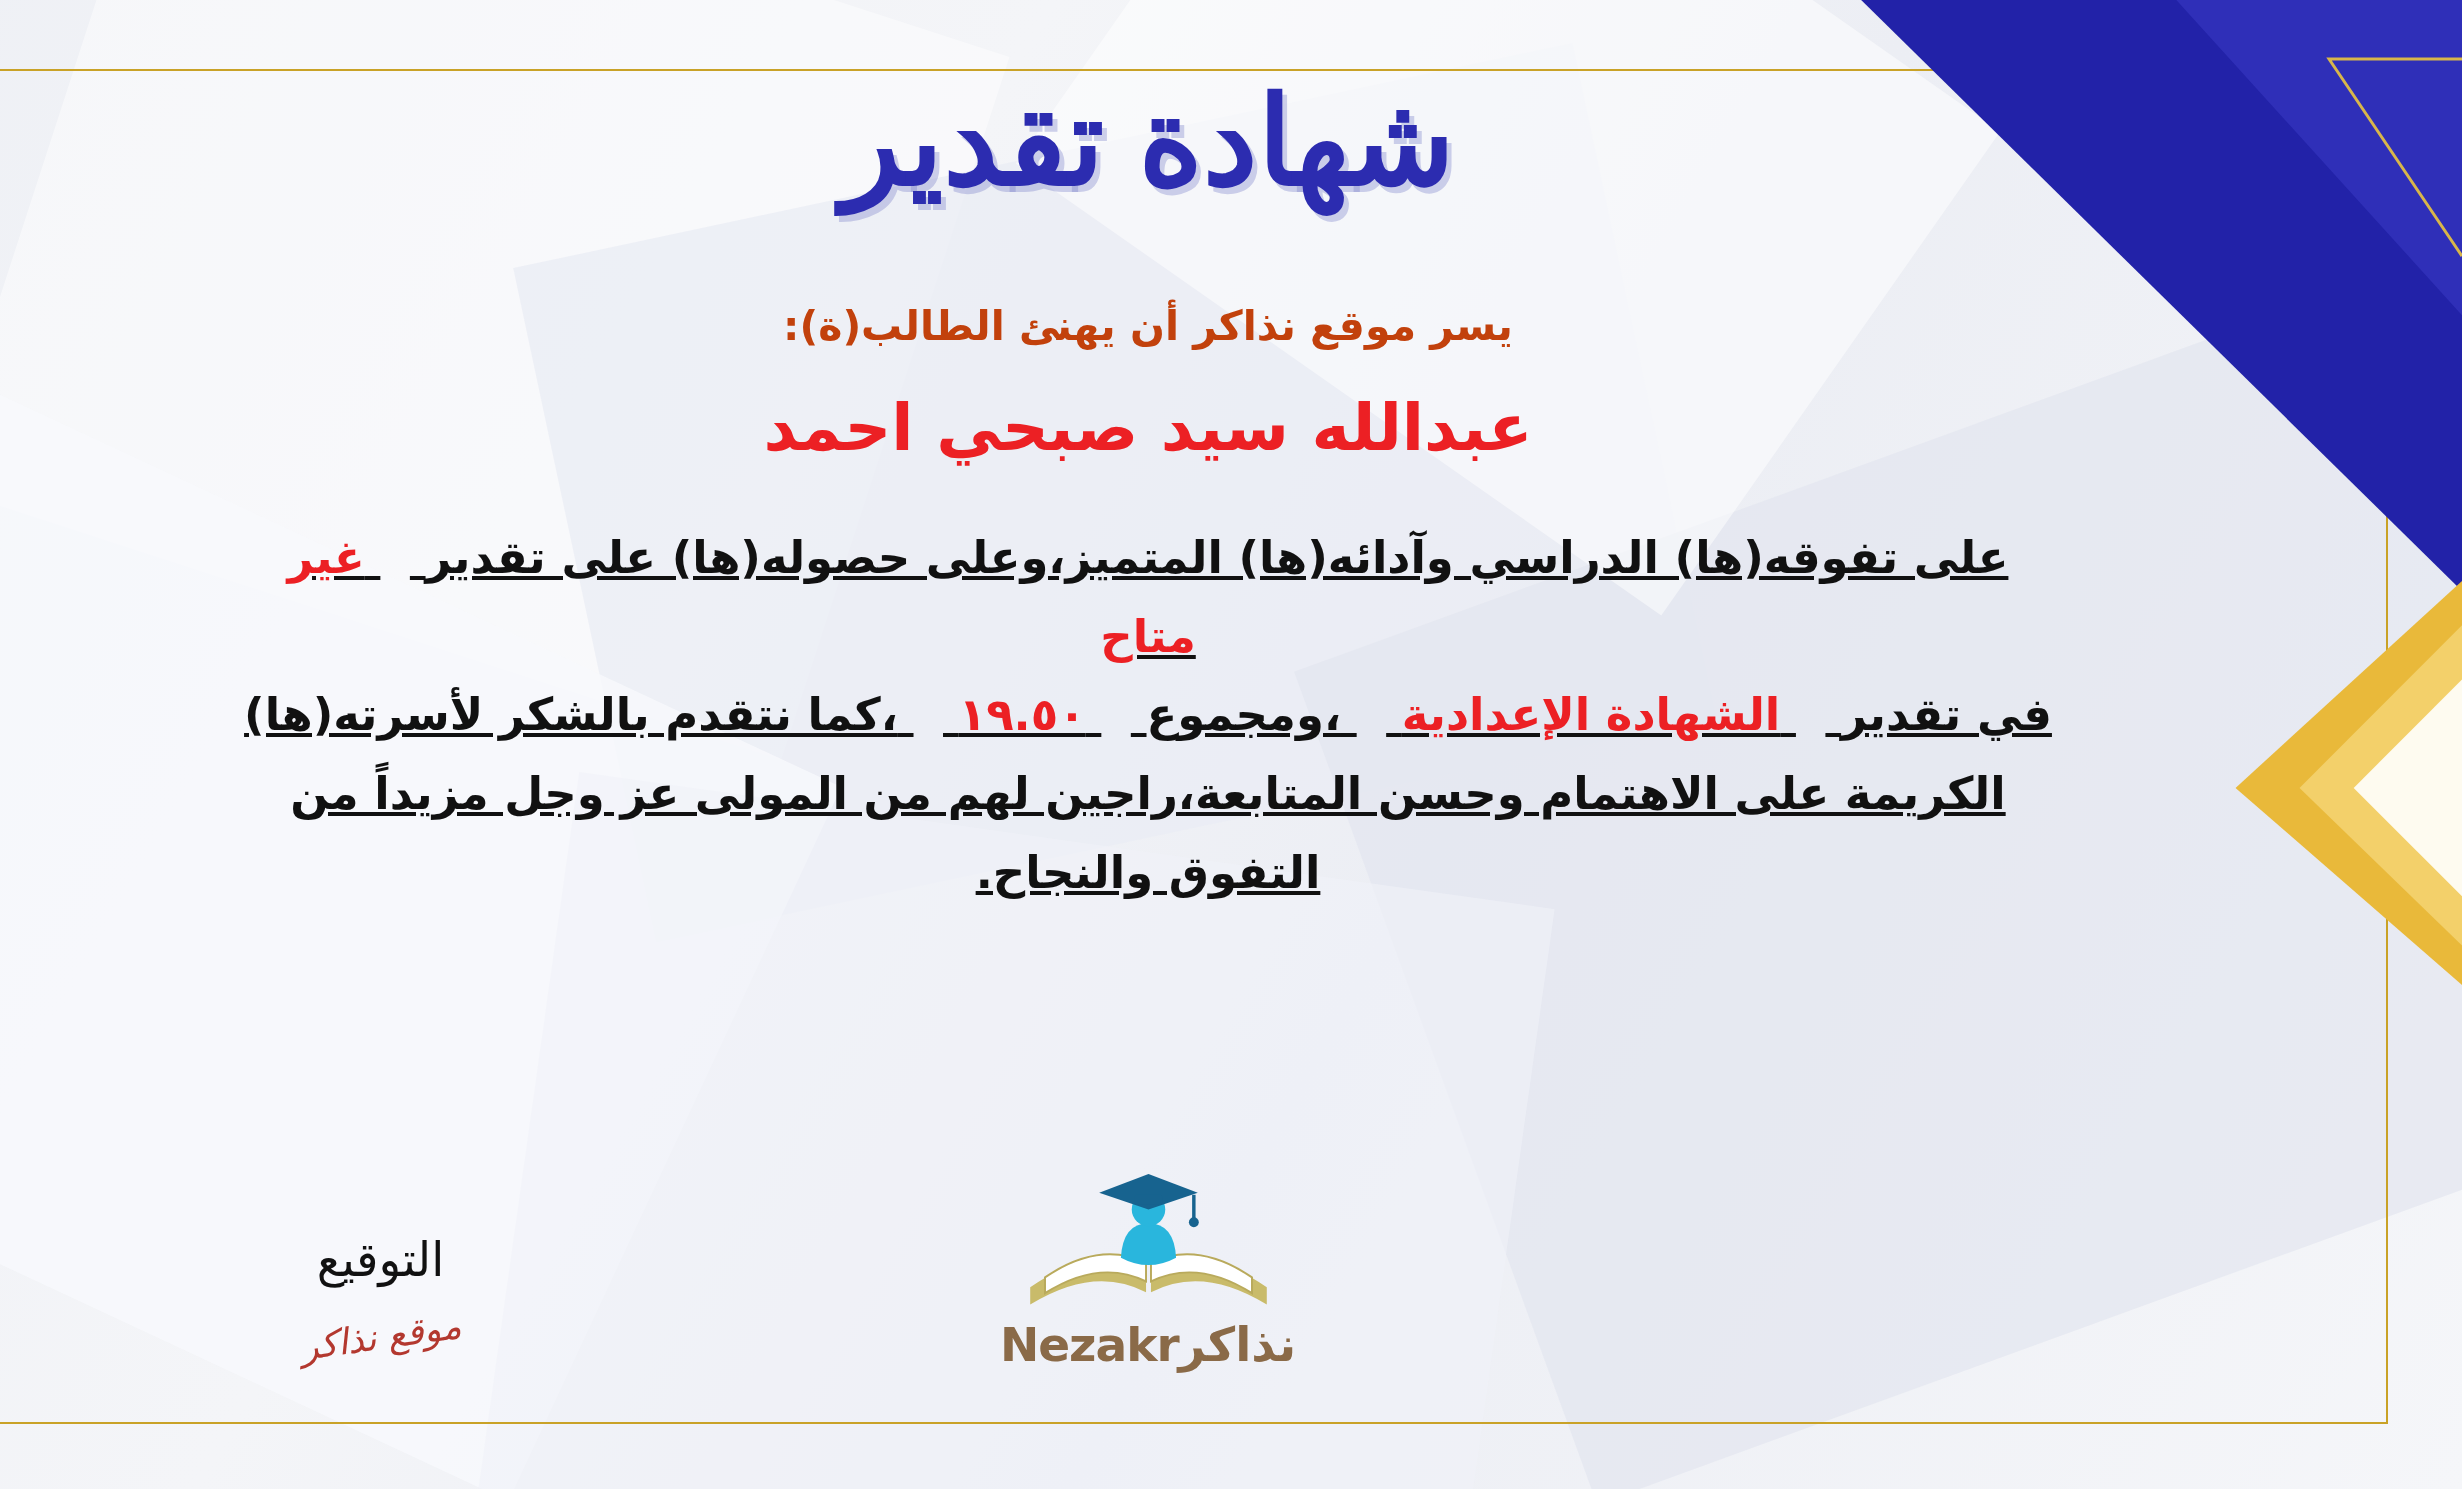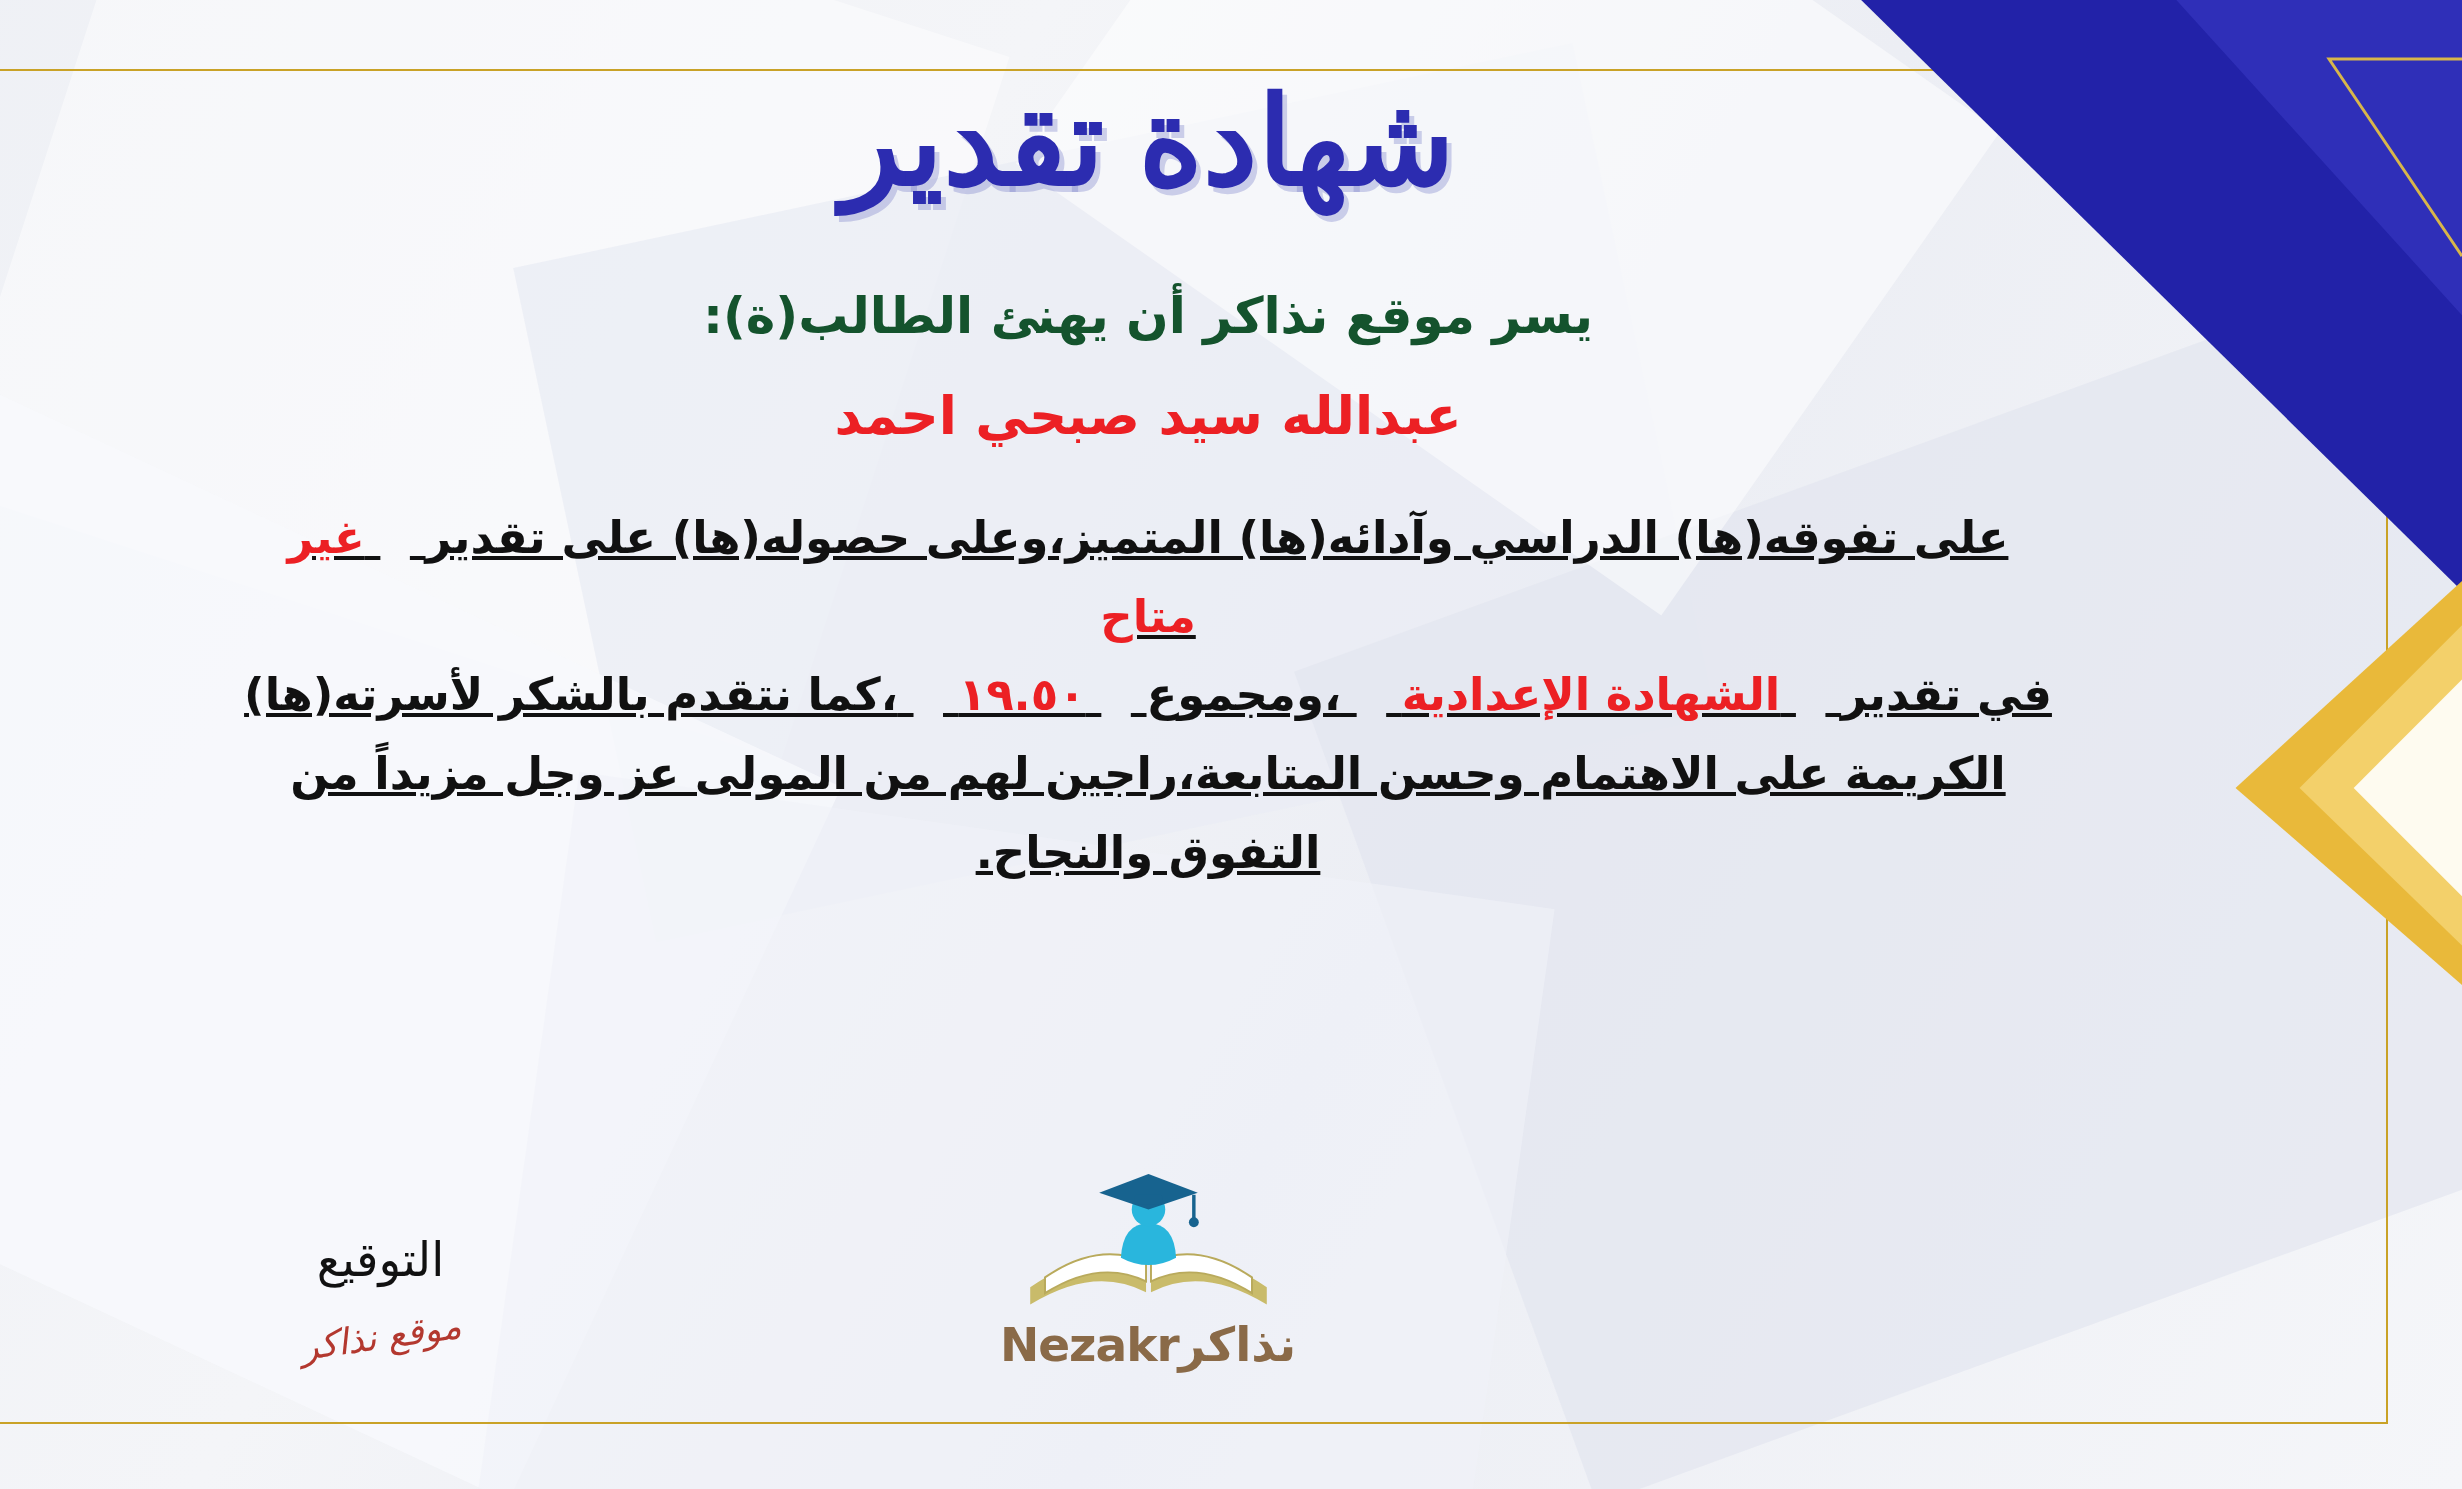--- a/index.html
+++ b/index.html
@@ -121,29 +121,30 @@
   }
 
   .body-block {
     width: 1822px;
     margin-top: 74px;
     text-align: center;
     direction: rtl;
   }
 
   .lead {
-    font-size: 50px;
-    color: #14532d;
+    font-size: 41px;
+    color: #c2410c;
     font-weight: 600;
     line-height: 1.35;
+    margin-top: 16px;
   }
 
   .student-name {
     margin-top: 29.5px;
-    font-size: 53px;
+    font-size: 65px;
     color: #ec2024;
     font-weight: 700;
     line-height: 1.35;
   }
 
   .paragraph {
     margin-top: 47px;
     font-size: 45px;
     color: #111111;
     font-weight: 600;

